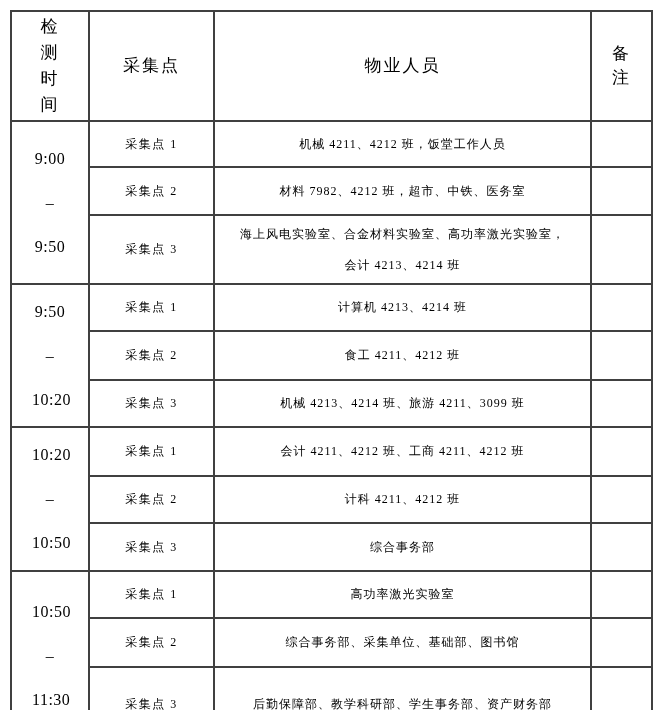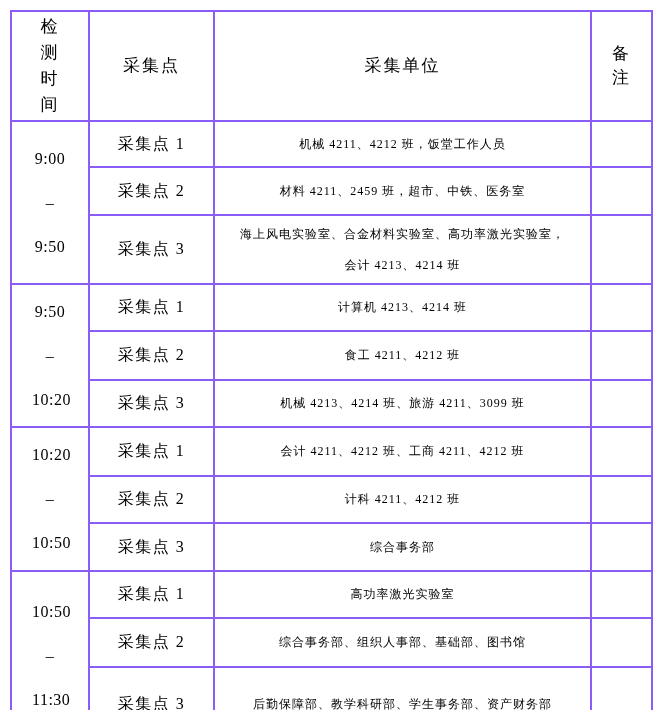--- a/index.html
+++ b/index.html
@@ -22,21 +22,21 @@
     position: absolute;
     left: 10px;
     top: 10px;
     width: 641px;
     border-collapse: collapse;
     table-layout: fixed;
     background: #ffffff;
   }
   table.schedule th,
   table.schedule td {
-    border: 2px solid #8b5cf6;
+    border: 2px solid #404040;
     text-align: center;
     vertical-align: middle;
     padding: 2px 20px;
     font-weight: normal;
     overflow: hidden;
   }
   th.h-cell {
     font-size: 17px;
     letter-spacing: 2px;
     line-height: 24px;
@@ -50,21 +50,21 @@
   td.time-cell {
     font-size: 16px;
     letter-spacing: 0.5px;
   }
   td.time-cell .time-line {
     display: block;
     line-height: 44px;
     text-align: center;
   }
   td.point-cell {
-    font-size: 16px;
+    font-size: 12px;
     letter-spacing: 1.5px;
     margin-left: 29px;
   }
   td.unit-cell {
     font-size: 12px;
     letter-spacing: 1px;
     line-height: 31px;
   }
   td.note-cell {
     font-size: 16px;
@@ -79,37 +79,37 @@
       <col style="width:78px">
       <col style="width:125px">
       <col style="width:377px">
       <col style="width:61px">
     </colgroup>
 
     <tbody>
         <tr style="height:68px">
       <th class="h-cell"><span class="wrap2">检测时间</span></th>
       <th class="h-cell">采集点</th>
-      <th class="h-cell">采集单位</th>
+      <th class="h-cell">物业人员</th>
       <th class="h-cell">备注</th>
     </tr>
 
     <tr style="height:46px">
       <td class="time-cell" rowspan="3">
         <span class="time-line">9:00</span>
         <span class="time-line">–</span>
         <span class="time-line">9:50</span>
       </td>
       <td class="point-cell">采集点 1</td>
       <td class="unit-cell">机械 4211、4212 班，饭堂工作人员</td>
       <td class="note-cell"></td>
     </tr>
     <tr style="height:48px">
       <td class="point-cell">采集点 2</td>
-      <td class="unit-cell">材料 4211、2459 班，超市、中铁、医务室</td>
+      <td class="unit-cell">材料 7982、4212 班，超市、中铁、医务室</td>
       <td class="note-cell"></td>
     </tr>
     <tr style="height:69px">
       <td class="point-cell">采集点 3</td>
       <td class="unit-cell">海上风电实验室、合金材料实验室、高功率激光实验室，会计 4213、4214 班</td>
       <td class="note-cell"></td>
     </tr>
 
     <tr style="height:47px">
       <td class="time-cell" rowspan="3">
@@ -158,21 +158,21 @@
         <span class="time-line">10:50</span>
         <span class="time-line">–</span>
         <span class="time-line">11:30</span>
       </td>
       <td class="point-cell">采集点 1</td>
       <td class="unit-cell">高功率激光实验室</td>
       <td class="note-cell"></td>
     </tr>
     <tr style="height:49px">
       <td class="point-cell">采集点 2</td>
-      <td class="unit-cell">综合事务部、组织人事部、基础部、图书馆</td>
+      <td class="unit-cell">综合事务部、采集单位、基础部、图书馆</td>
       <td class="note-cell"></td>
     </tr>
     <tr style="height:74px">
       <td class="point-cell">采集点 3</td>
       <td class="unit-cell">后勤保障部、教学科研部、学生事务部、资产财务部</td>
       <td class="note-cell"></td>
     </tr>
   </tbody>
     </table>
 </div>

